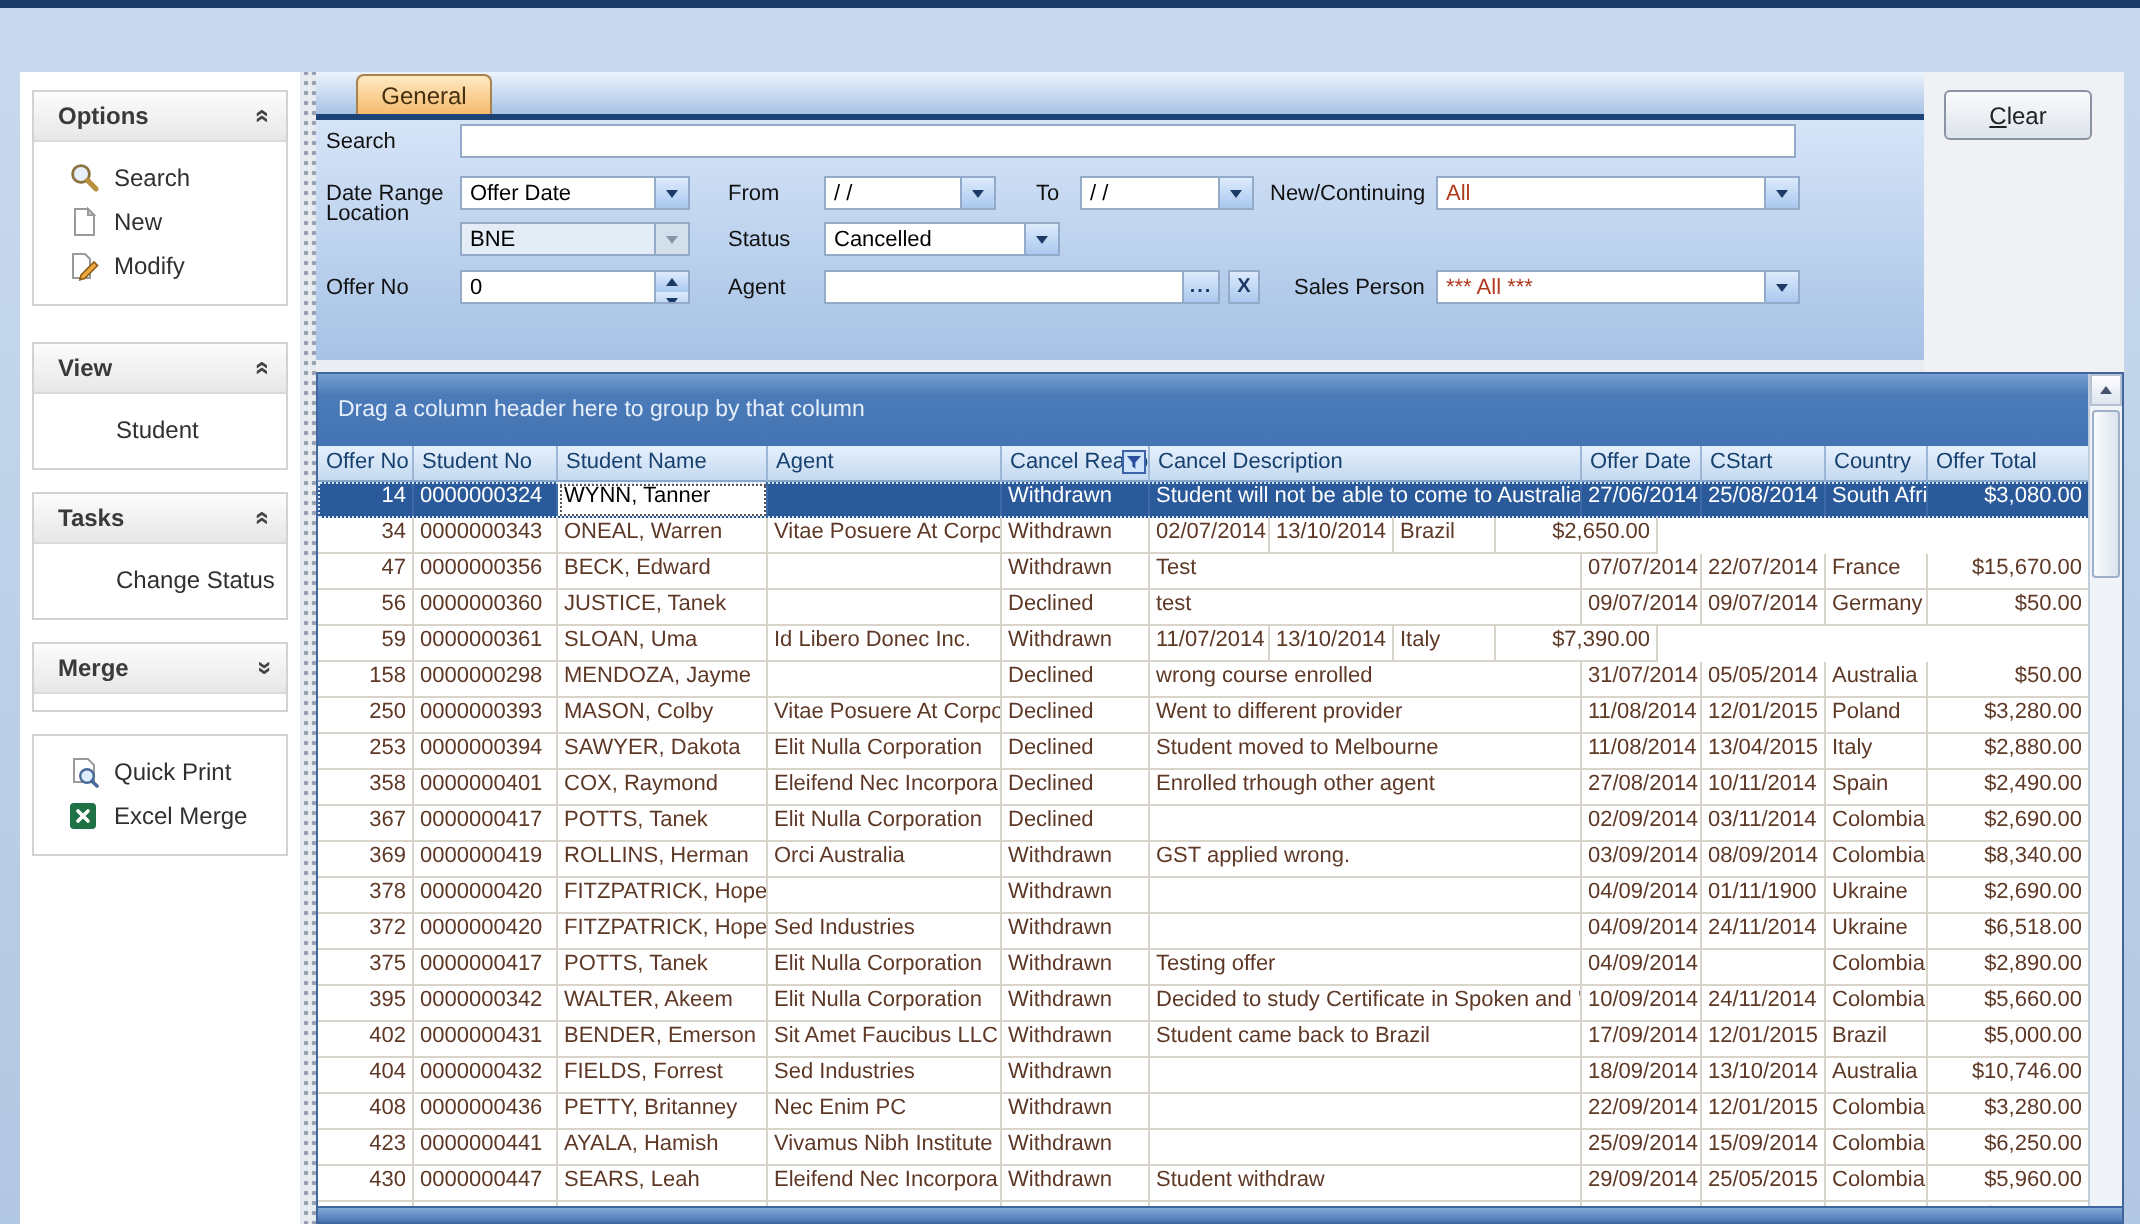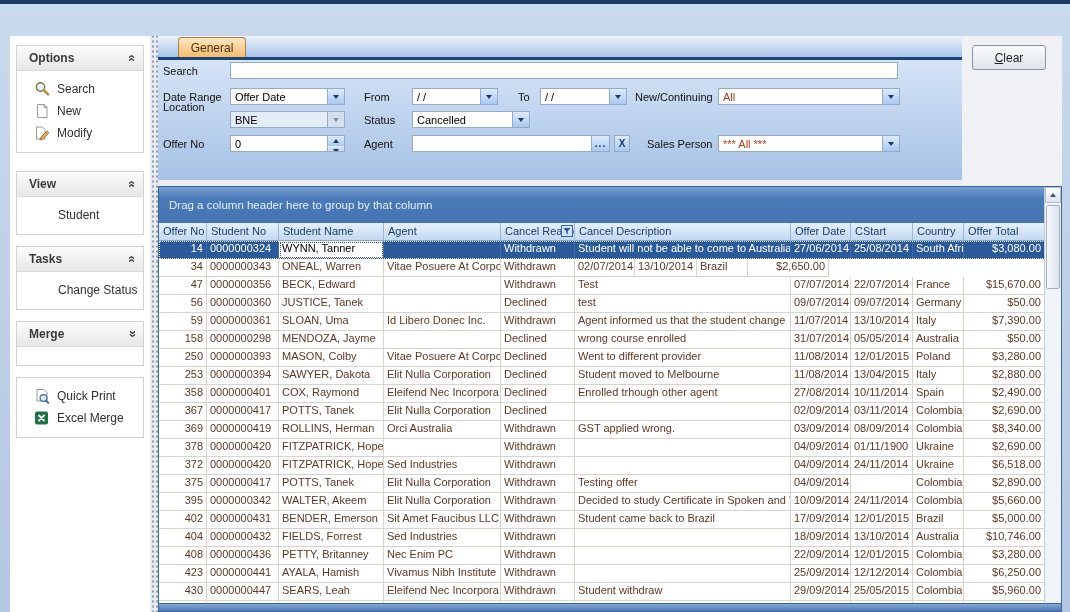--- a/index.html
+++ b/index.html
@@ -134,21 +134,21 @@
         <div class="section-header">
           <span>Tasks</span>
           <span class="chevron up">«</span>
         </div>
         <div class="section-items">
           <div class="s-item no-icon">
             <span>Change Status</span>
           </div>
         </div>
       </div>
-      <div class="section" style="padding-bottom: 18px;">
+      <div class="section" style="padding-bottom: 8px;">
         <div class="section-header">
           <span>Merge</span>
           <span class="chevron down">«</span>
         </div>
       </div>
       <div class="section">
         <div class="section-items">
           <div class="s-item">
             <span class="icon">
               <svg viewBox="0 0 16 16">
@@ -325,21 +325,20 @@
           <div class="g-cell" style="width: 62px;">09/07/2014</div>
           <div class="g-cell" style="width: 51px;">Germany</div>
           <div class="g-cell num" style="width: 81px;">$50.00</div>
         </div>
         <div class="g-row">
           <div class="g-cell num" style="width: 48px;">59</div>
           <div class="g-cell" style="width: 72px;">0000000361</div>
           <div class="g-cell" style="width: 105px;">SLOAN, Uma</div>
           <div class="g-cell" style="width: 117px;">Id Libero Donec Inc.</div>
           <div class="g-cell" style="width: 74px;">Withdrawn</div>
-          <div class="g-cell" style="width: 216px;">Agent informed us that the student change</div>
           <div class="g-cell" style="width: 60px;">11/07/2014</div>
           <div class="g-cell" style="width: 62px;">13/10/2014</div>
           <div class="g-cell" style="width: 51px;">Italy</div>
           <div class="g-cell num" style="width: 81px;">$7,390.00</div>
         </div>
         <div class="g-row">
           <div class="g-cell num" style="width: 48px;">158</div>
           <div class="g-cell" style="width: 72px;">0000000298</div>
           <div class="g-cell" style="width: 105px;">MENDOZA, Jayme</div>
           <div class="g-cell" style="width: 117px;"></div>
@@ -495,21 +494,21 @@
           <div class="g-cell num" style="width: 81px;">$3,280.00</div>
         </div>
         <div class="g-row">
           <div class="g-cell num" style="width: 48px;">423</div>
           <div class="g-cell" style="width: 72px;">0000000441</div>
           <div class="g-cell" style="width: 105px;">AYALA, Hamish</div>
           <div class="g-cell" style="width: 117px;">Vivamus Nibh Institute</div>
           <div class="g-cell" style="width: 74px;">Withdrawn</div>
           <div class="g-cell" style="width: 216px;"></div>
           <div class="g-cell" style="width: 60px;">25/09/2014</div>
-          <div class="g-cell" style="width: 62px;">12/12/2014</div>
+          <div class="g-cell" style="width: 62px;">15/09/2014</div>
           <div class="g-cell" style="width: 51px;">Colombia</div>
           <div class="g-cell num" style="width: 81px;">$6,250.00</div>
         </div>
         <div class="g-row">
           <div class="g-cell num" style="width: 48px;">430</div>
           <div class="g-cell" style="width: 72px;">0000000447</div>
           <div class="g-cell" style="width: 105px;">SEARS, Leah</div>
           <div class="g-cell" style="width: 117px;">Eleifend Nec Incorpora</div>
           <div class="g-cell" style="width: 74px;">Withdrawn</div>
           <div class="g-cell" style="width: 216px;">Student withdraw</div>

